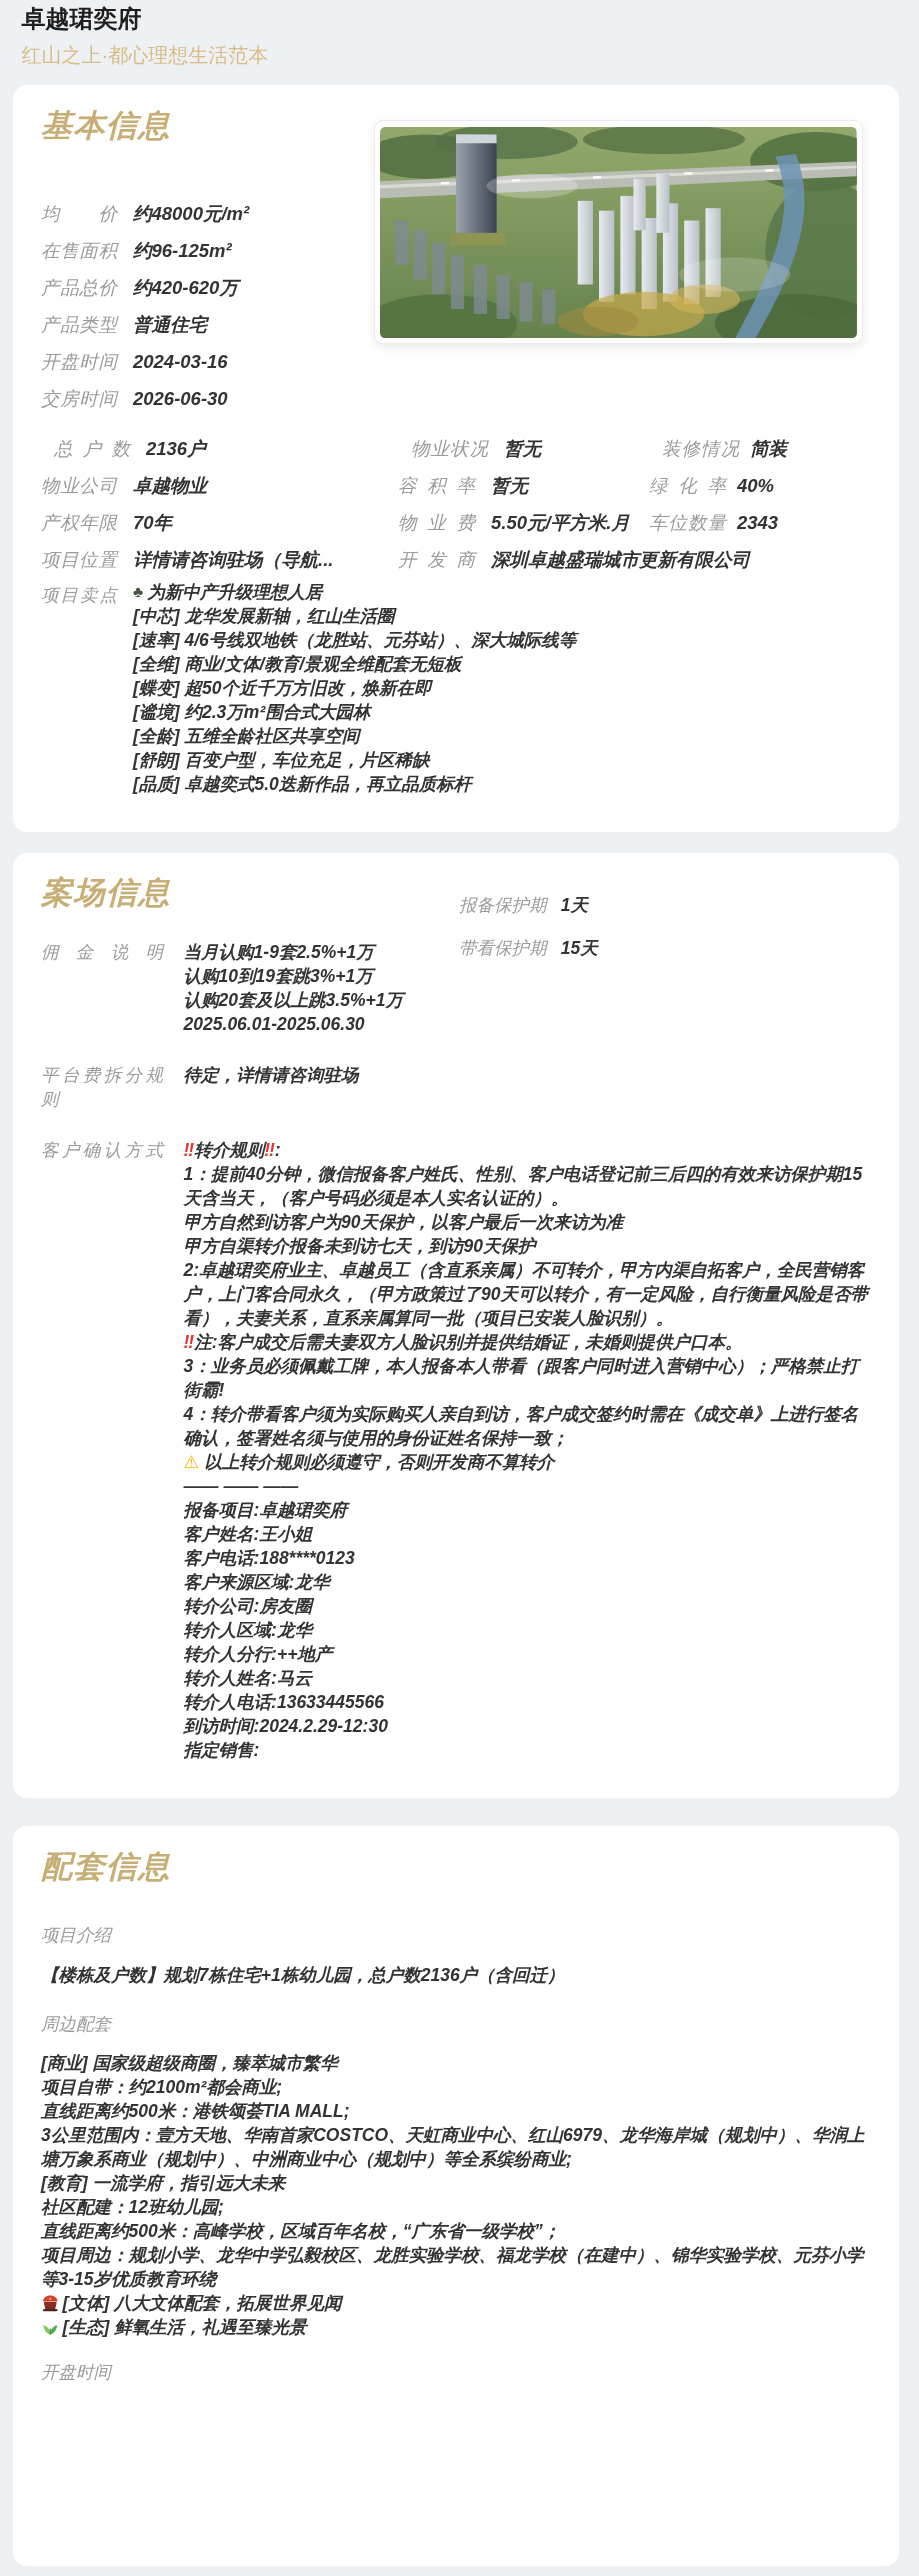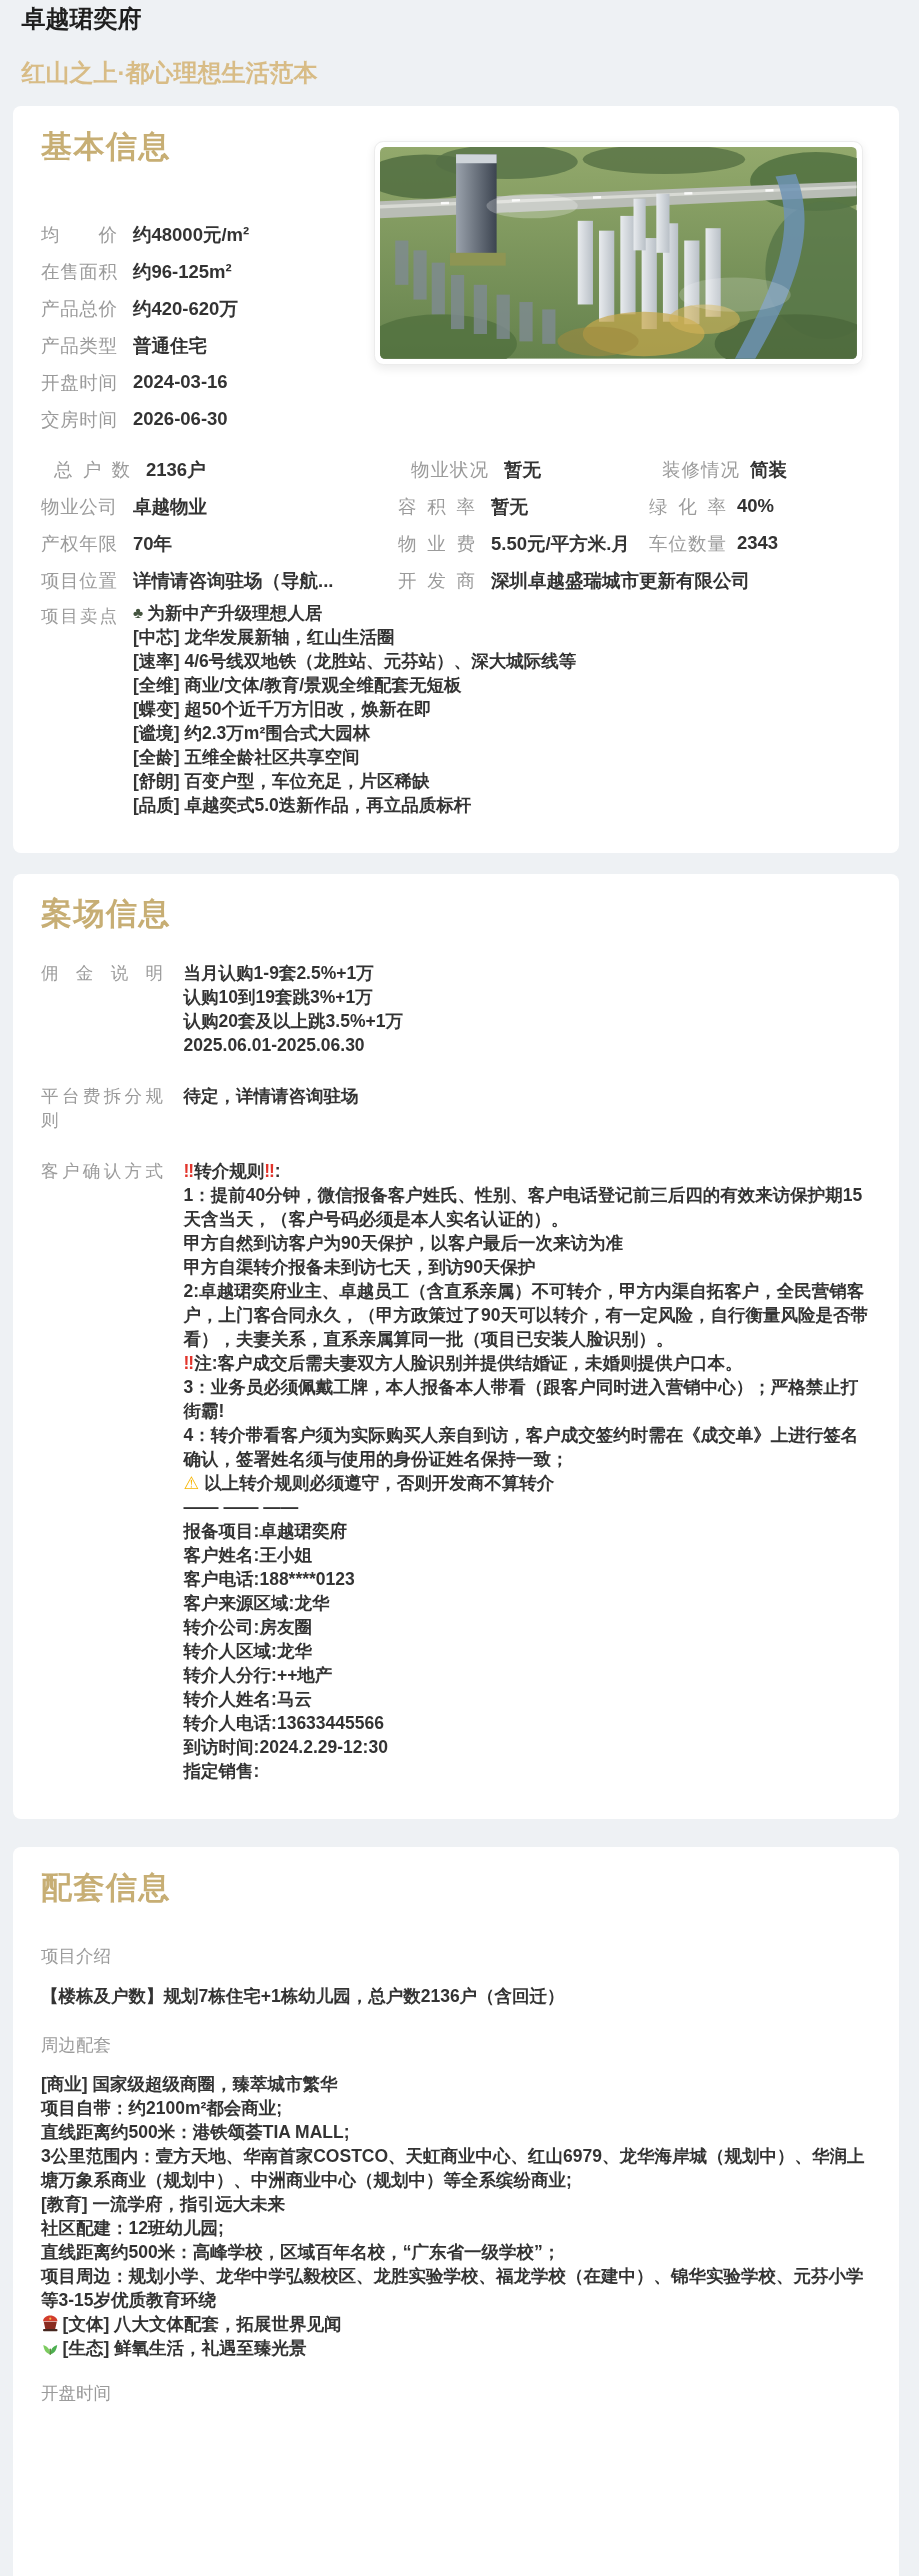--- a/index.html
+++ b/index.html
@@ -4,28 +4,29 @@
 <style>
   html,body{margin:0;padding:0;}
   body{
     width:920px;height:2656px;overflow:hidden;
     background:#eef1f4;
     font-family:"Liberation Sans","DejaVu Sans",sans-serif;
     color:#333;
   }
   .page-header{padding:5.2px 0 0 21.6px;}
   .page-title{font-size:24px;font-weight:700;color:#1f1f1f;line-height:1.2;}
-  .page-subtitle{margin-top:25px;font-size:24px;color:#d8bc86;line-height:1.2;font-weight:bold;}
+  .page-subtitle{margin-top:9px;font-size:20px;color:#d8bc86;line-height:1.2;}
   .card{
     position:relative;
     margin:0 20.6px 0 13px;
     background:#ffffff;
-    border-radius:8px;
+    border-radius:14px;
     padding:19.6px 28px 36px 28px;
     box-sizing:border-box;
+    font-style:italic;
   }
   .card + .card{margin-top:0;}
   #card-basic{margin-top:18.5px;}
   #card-case{margin-top:20.6px;}
   #card-facility{margin-top:28px;min-height:740px;}
   .section-title{
     font-size:31px;font-weight:600;color:#c7ae74;
     letter-spacing:1.5px;line-height:41px;
   }
   
@@ -223,20 +224,30 @@
 [舒朗] 百变户型，车位充足，片区稀缺
 [品质] 卓越奕式5.0迭新作品，再立品质标杆</div>
       </div>
     </div>
   </div>
 </div>
 
 <div class="card" id="card-case">
   <div class="section-title">案场信息</div>
 
+  <div class="protect">
+    <div class="protect-line">
+      <span class="plabel">报备保护期</span>
+      <span class="pval">1天</span>
+    </div>
+    <div class="protect-line">
+      <span class="plabel">带看保护期</span>
+      <span class="pval">15天</span>
+    </div>
+  </div>
 
 
   <div class="crow">
     <span class="clbl">佣金说明</span>
     <div class="cval pre">当月认购1-9套2.5%+1万
 认购10到19套跳3%+1万
 认购20套及以上跳3.5%+1万
 2025.06.01-2025.06.30</div>
   </div>
 

